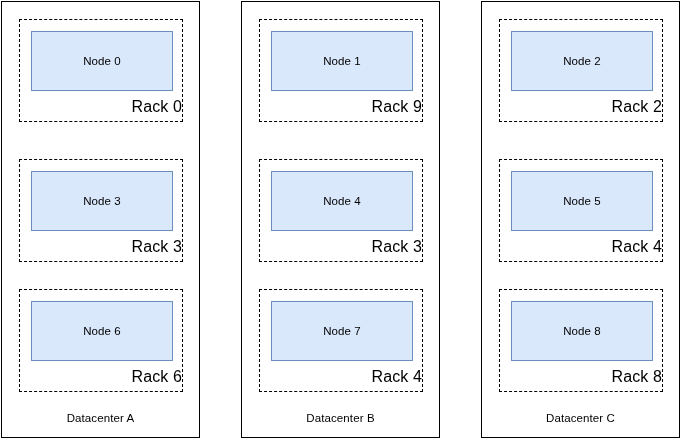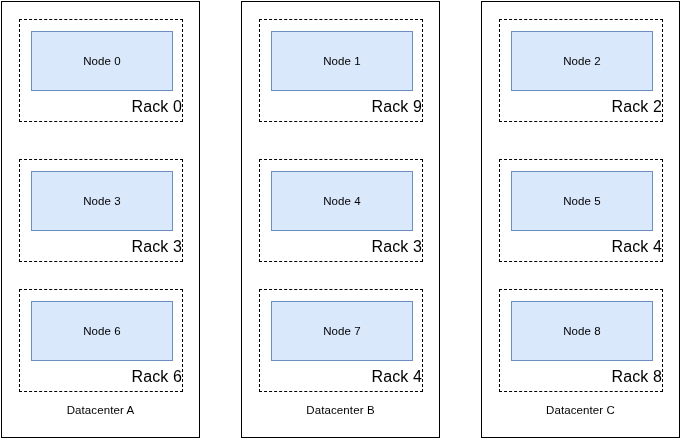--- a/index.html
+++ b/index.html
@@ -36,21 +36,21 @@
     width: 199px;
   }
   .dc-0 { left: 1px; }
   .dc-1 { left: 241px; }
   .dc-2 { left: 481px; padding-left: 30px; }
 
   .datacenter-label {
     position: absolute;
     left: 0;
     right: 0;
-    bottom: 20px;
+    bottom: 12px;
     text-align: center;
     font-size: 11.5px;
     line-height: 14px;
     letter-spacing: 0.1px;
     white-space: nowrap;
   }
 
   
   .rack {
     position: absolute;

